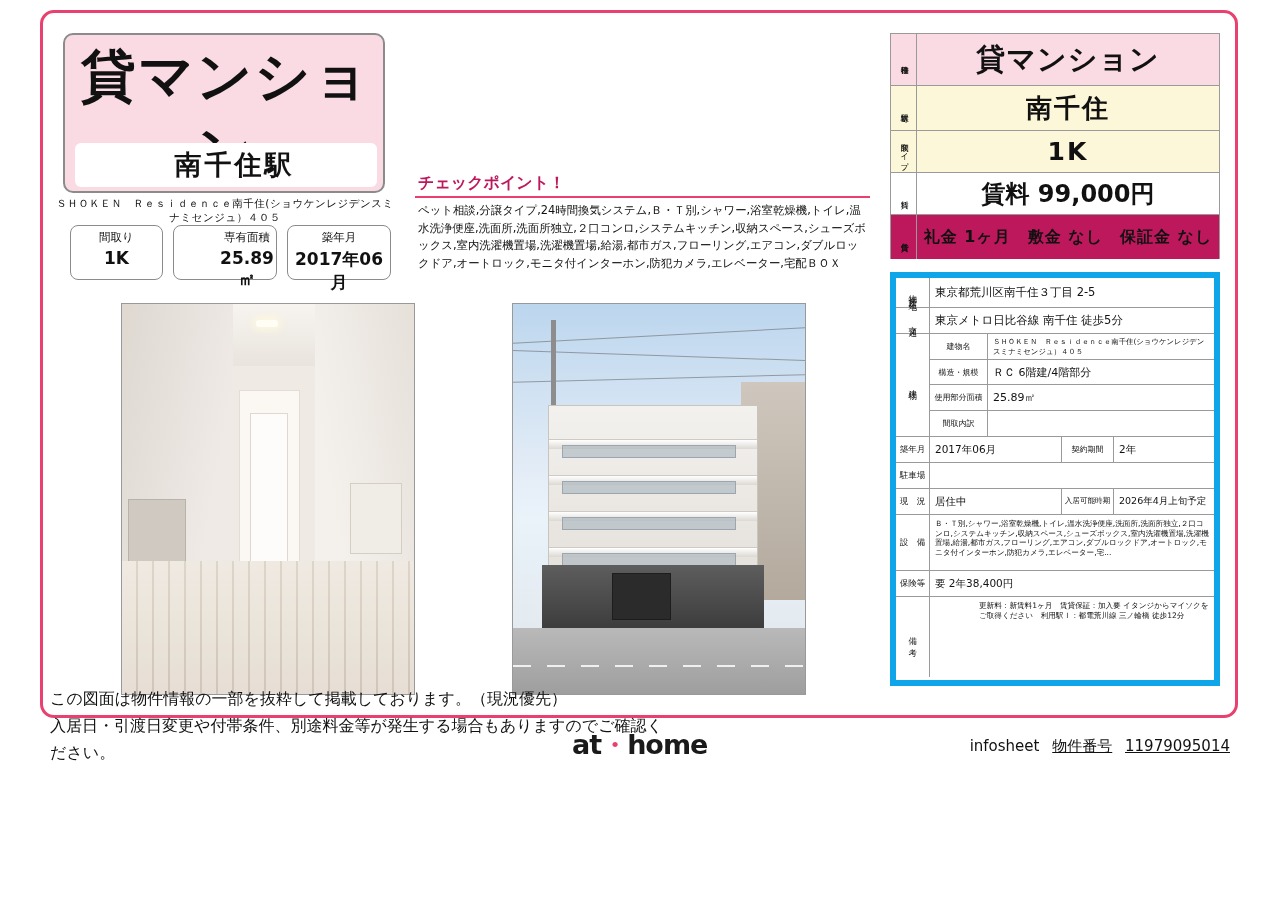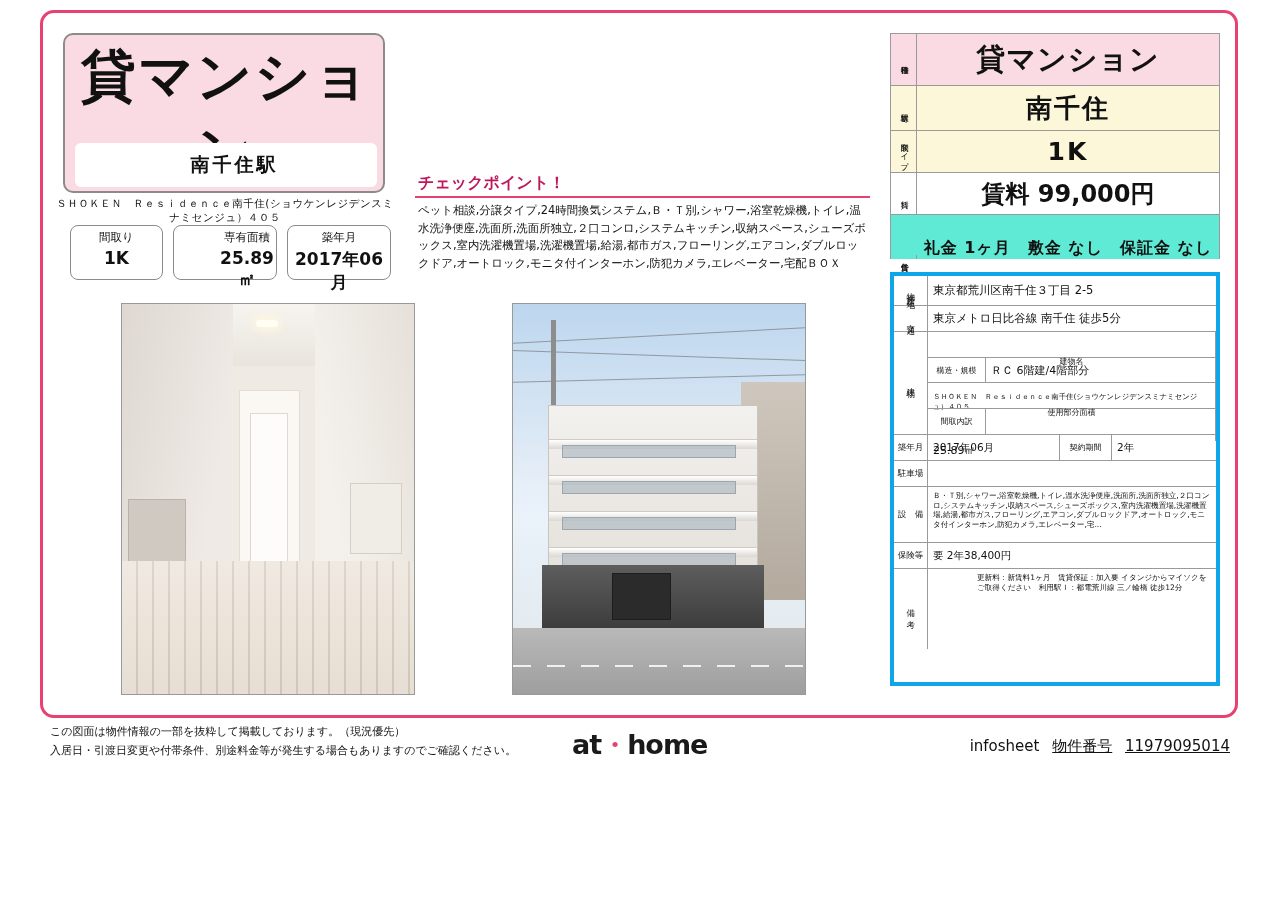--- a/index.html
+++ b/index.html
@@ -39,21 +39,21 @@
     color:#111;
     line-height:1.35;
   }
   .title-sub-box {
     position:absolute; left:10px; top:108px; width:302px; height:44px;
     background:#ffffff;
     border-radius:6px;
     display:flex; align-items:center; justify-content:center;
   }
   .title-sub {
-    font-size:19px; font-weight:bold; letter-spacing:3px;
+    font-size:27px; font-weight:bold; letter-spacing:3px;
     font-family:Liberation Mono, monospace;
     margin-left:17px;
   }
   .bldg-name-left {
     position:absolute; left:55px; top:196px; width:340px;
     text-align:center;
     font-size:10.5px; line-height:1.35;
     font-family:"DejaVu Sans", sans-serif;
     color:#111;
     letter-spacing:0.5px;
@@ -178,27 +178,27 @@
   .rt-val { flex:1; display:flex; align-items:center; justify-content:center;
     font-family:"DejaVu Sans", sans-serif; color:#111; }
   .rt-r1 { height:52px; background:#fadbe4; }
   .rt-r1 .rt-val { font-size:29px; font-weight:bold; letter-spacing:1px; }
   .rt-r2 { height:45px; background:#fbf7d8; }
   .rt-r2 .rt-val { font-size:26px; font-weight:bold; letter-spacing:2px; }
   .rt-r3 { height:42px; background:#fbf7d8; }
   .rt-r3 .rt-val { font-size:25px; font-weight:bold; letter-spacing:2px; }
   .rt-r4 { height:42px; background:#fff; }
   .rt-r4 .rt-val { font-size:24px; font-weight:bold; }
-  .rt-r5 { height:44px; background:#5eead4;align-items:flex-end; }
+  .rt-r5 { height:44px; background:#be185d; }
   .rt-r5 .rt-val { font-size:16px; font-weight:bold; letter-spacing:1px; }
 
   
   .rd {
     position:absolute; left:890px; top:272px; width:330px; height:414px;
-    border:4px solid #0ea5e9; background:#fff;
+    border:6px solid #0ea5e9; background:#fff;
     font-family:"DejaVu Sans", sans-serif;
   }
   .rd-row { display:flex; border-bottom:1px solid #9a9a9a; }
   .rd-row:last-child { border-bottom:none; }
   .rd-lbl {
     flex:0 0 34px; border-right:1px solid #9a9a9a;
     font-size:8.5px; line-height:1.1; text-align:center;
     display:flex; align-items:center; justify-content:center;
     padding:2px 1px; color:#111;
   }
@@ -210,36 +210,36 @@
   .rd-h2 { height:26px; }
   .rd-bldg { height:103px; }
   .bldg-inner { flex:1; display:flex; flex-direction:column; }
   .bldg-line { display:flex; border-bottom:1px solid #9a9a9a; }
   .bldg-line:last-child { border-bottom:none; }
   .bldg-k { flex:0 0 58px; border-right:1px solid #9a9a9a; font-size:8px;
     display:flex; align-items:center; justify-content:center; text-align:center; color:#111; }
   .bldg-v { flex:1; padding:2px 5px; font-size:11px; display:flex; align-items:center; color:#111; }
   .bldg-v.tiny { font-size:7.4px; line-height:1.3; }
   .l-h25 { height:25px; }
-  .l-h26 { height:26px;flex-direction:column; }
+  .l-h26 { height:26px; }
 
   .rd-split { display:flex; }
   .rd-cellL { flex:0 0 132px; border-right:1px solid #9a9a9a; padding:3px 5px; font-size:10.5px; display:flex; align-items:center; }
   .rd-cellM { flex:0 0 52px; border-right:1px solid #9a9a9a; font-size:8px; display:flex; align-items:center; justify-content:center; text-align:center; padding:0 2px; }
   .rd-cellR { flex:1; padding:3px 5px; font-size:10.5px; display:flex; align-items:center; }
   .rd-cellMM { flex:0 0 52px; border-right:1px solid #9a9a9a; font-size:7.6px; line-height:1.1; display:flex; align-items:center; justify-content:center; text-align:center; padding:0 2px; }
   .rd-cellRR { flex:1; padding:3px 5px; font-size:9.5px; display:flex; align-items:center; }
   .rd-equip { height:56px; }
   .rd-note { height:80px;gap:44px; }
 
   
   .foot-note {
-    position:absolute; left:50px; top:723px; width:620px;
-    font-size:11px; line-height:1.7;
-    font-family:Liberation Mono, monospace; color:#111;
+    position:absolute; left:50px; top:685px; width:620px;
+    font-size:16px; line-height:1.7;
+    font-family:Liberation Sans, sans-serif; color:#111;
   }
   .athome {
     position:absolute; left:572px; top:727px;
     font-size:27px; font-weight:bold; letter-spacing:-1px;
     font-family:"DejaVu Sans", sans-serif; color:#1a1a1a;
   }
   .athome .dot { color:#e8416f; }
   .infosheet {
     position:absolute; right:50px; top:737px;
     font-size:15px; font-family:"DejaVu Sans", sans-serif; color:#111;
@@ -385,20 +385,26 @@
       <div class="rd-cellM">契約期間</div>
       <div class="rd-cellR">2年</div>
     </div>
 
 
     <div class="rd-row rd-h2">
       <div class="rd-lbl">駐車場</div>
       <div class="rd-val"></div>
     </div>
 
+    <div class="rd-row rd-h2 rd-split">
+      <div class="rd-lbl">現　況</div>
+      <div class="rd-cellL">居住中</div>
+      <div class="rd-cellMM">入居可能時期</div>
+      <div class="rd-cellRR">2026年4月上旬予定</div>
+    </div>
 
     <div class="rd-row rd-equip">
       <div class="rd-lbl">設　備</div>
       <div class="rd-val tiny">Ｂ・Ｔ別,シャワー,浴室乾燥機,トイレ,温水洗浄便座,洗面所,洗面所独立,２口コンロ,システムキッチン,収納スペース,シューズボックス,室内洗濯機置場,洗濯機置場,給湯,都市ガス,フローリング,エアコン,ダブルロックドア,オートロック,モニタ付インターホン,防犯カメラ,エレベーター,宅...</div>
     </div>
 
     <div class="rd-row rd-h2">
       <div class="rd-lbl">保険等</div>
       <div class="rd-val" style="font-size:10.5px">要 2年38,400円</div>
     </div>

